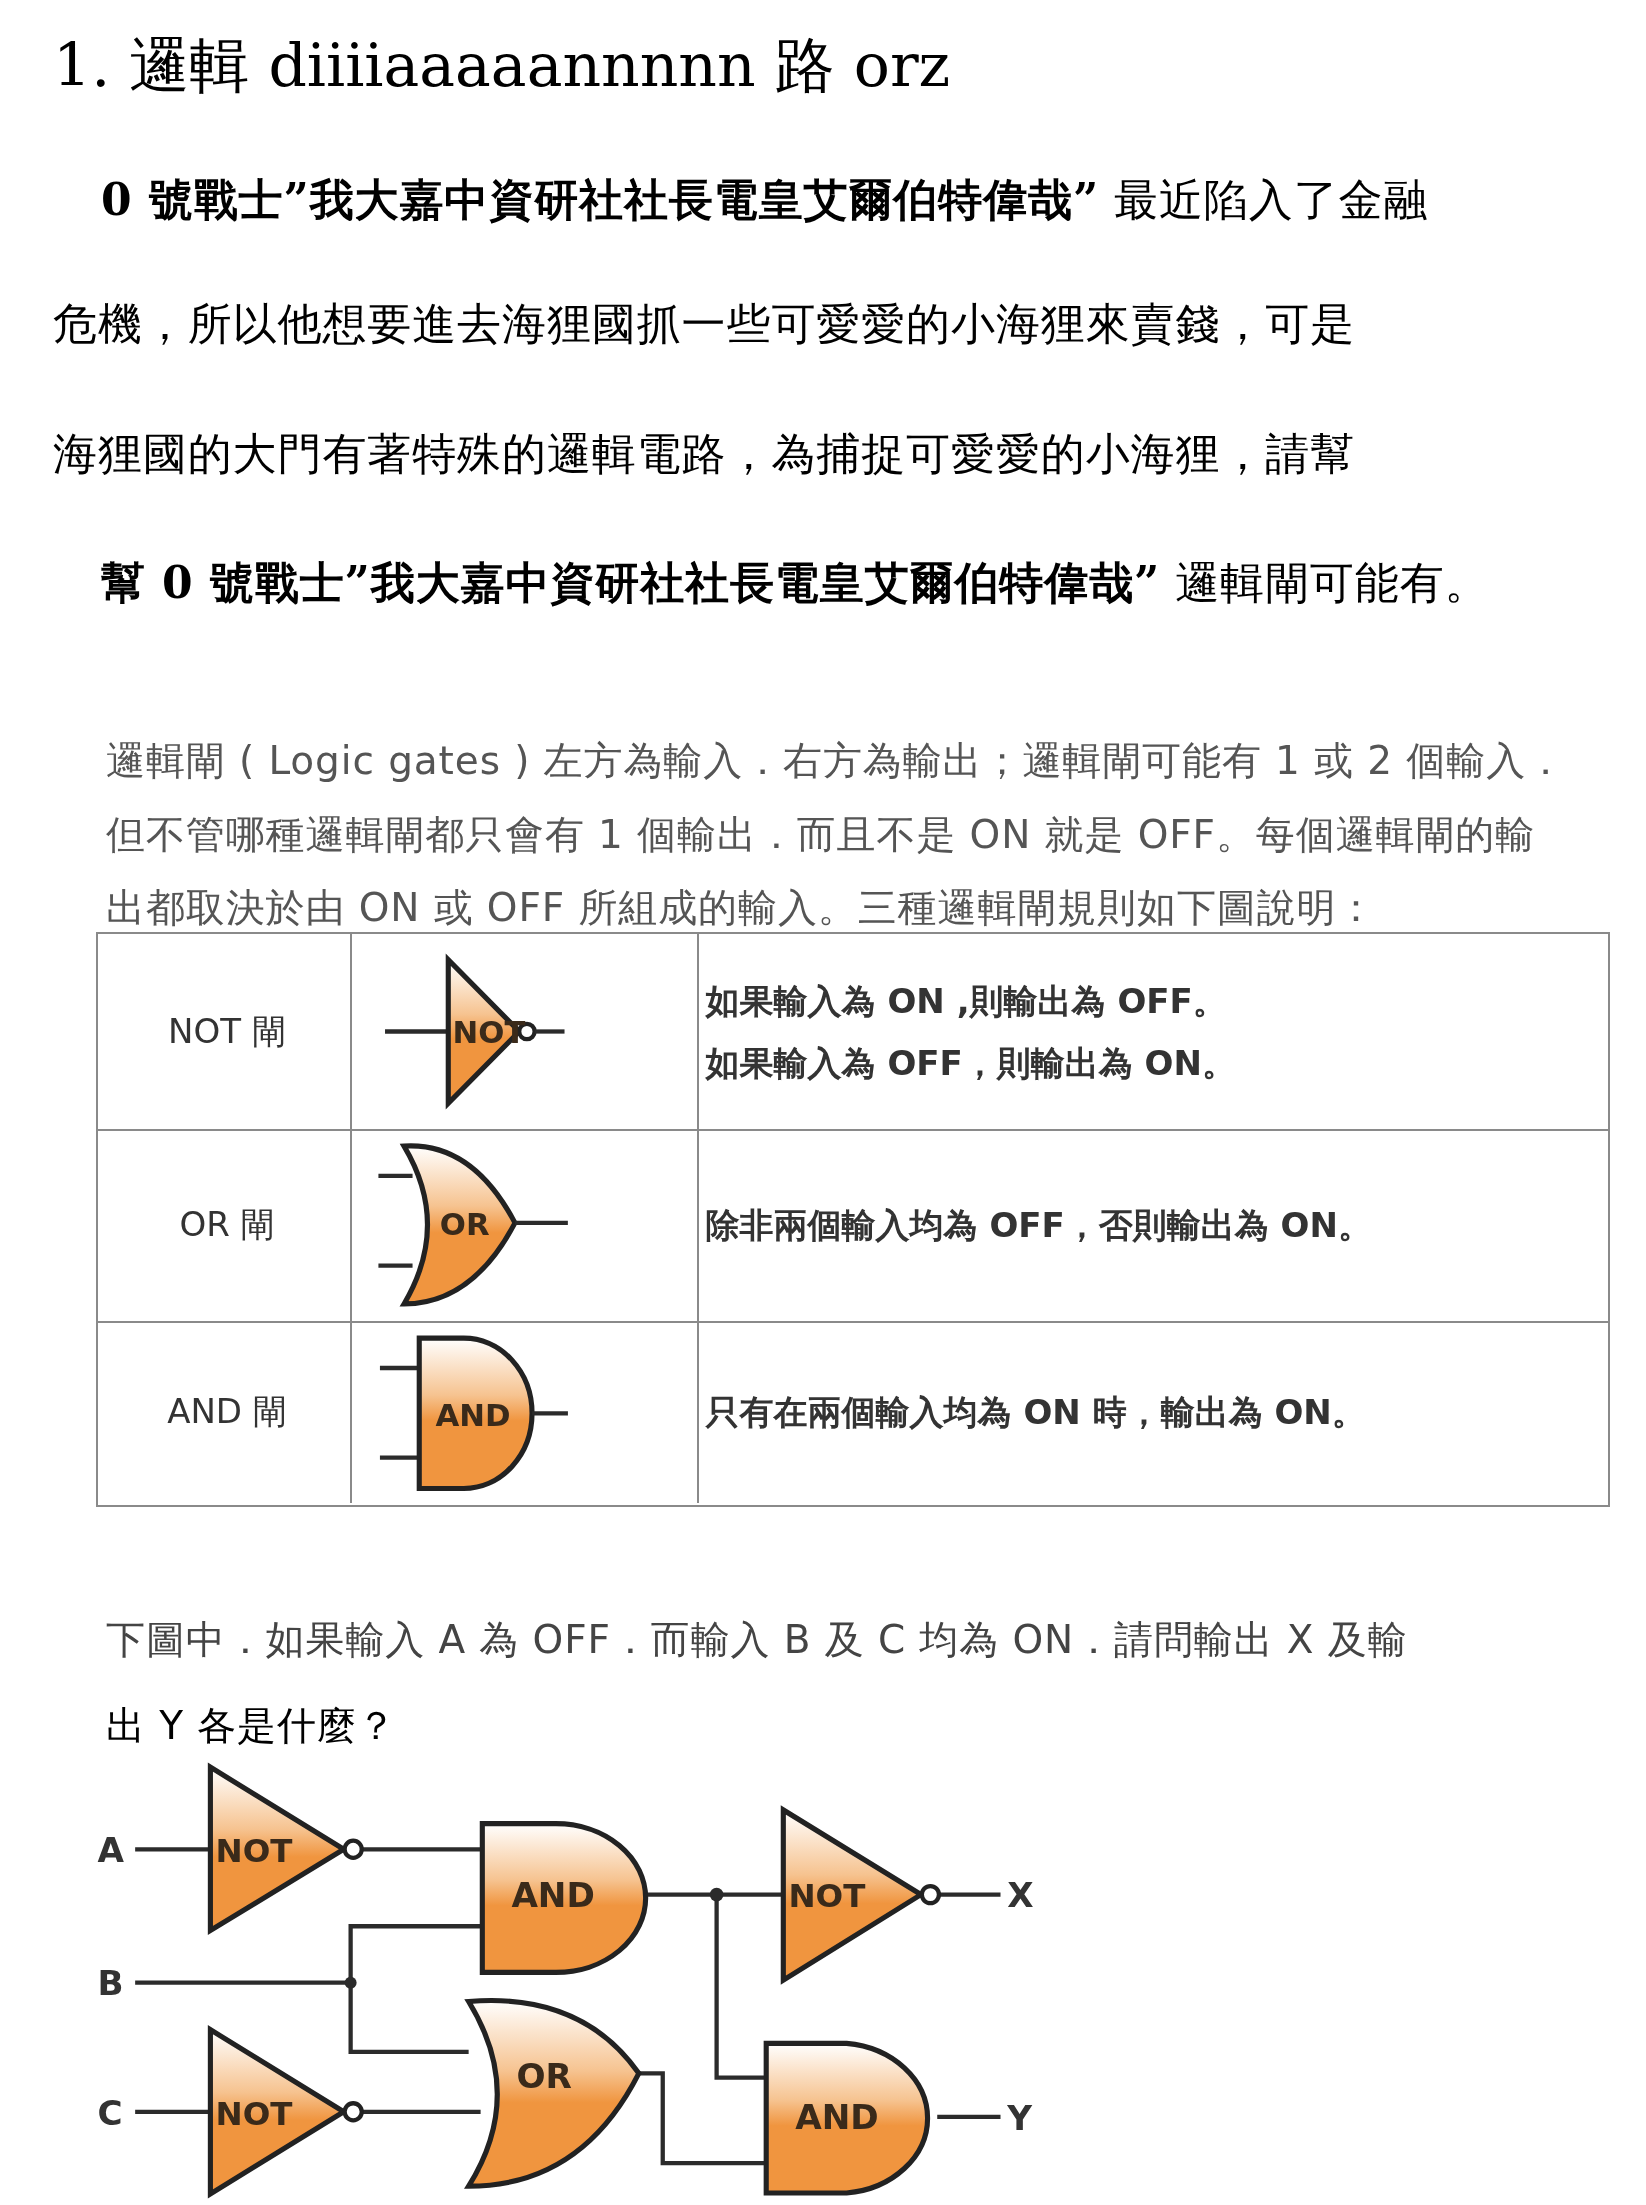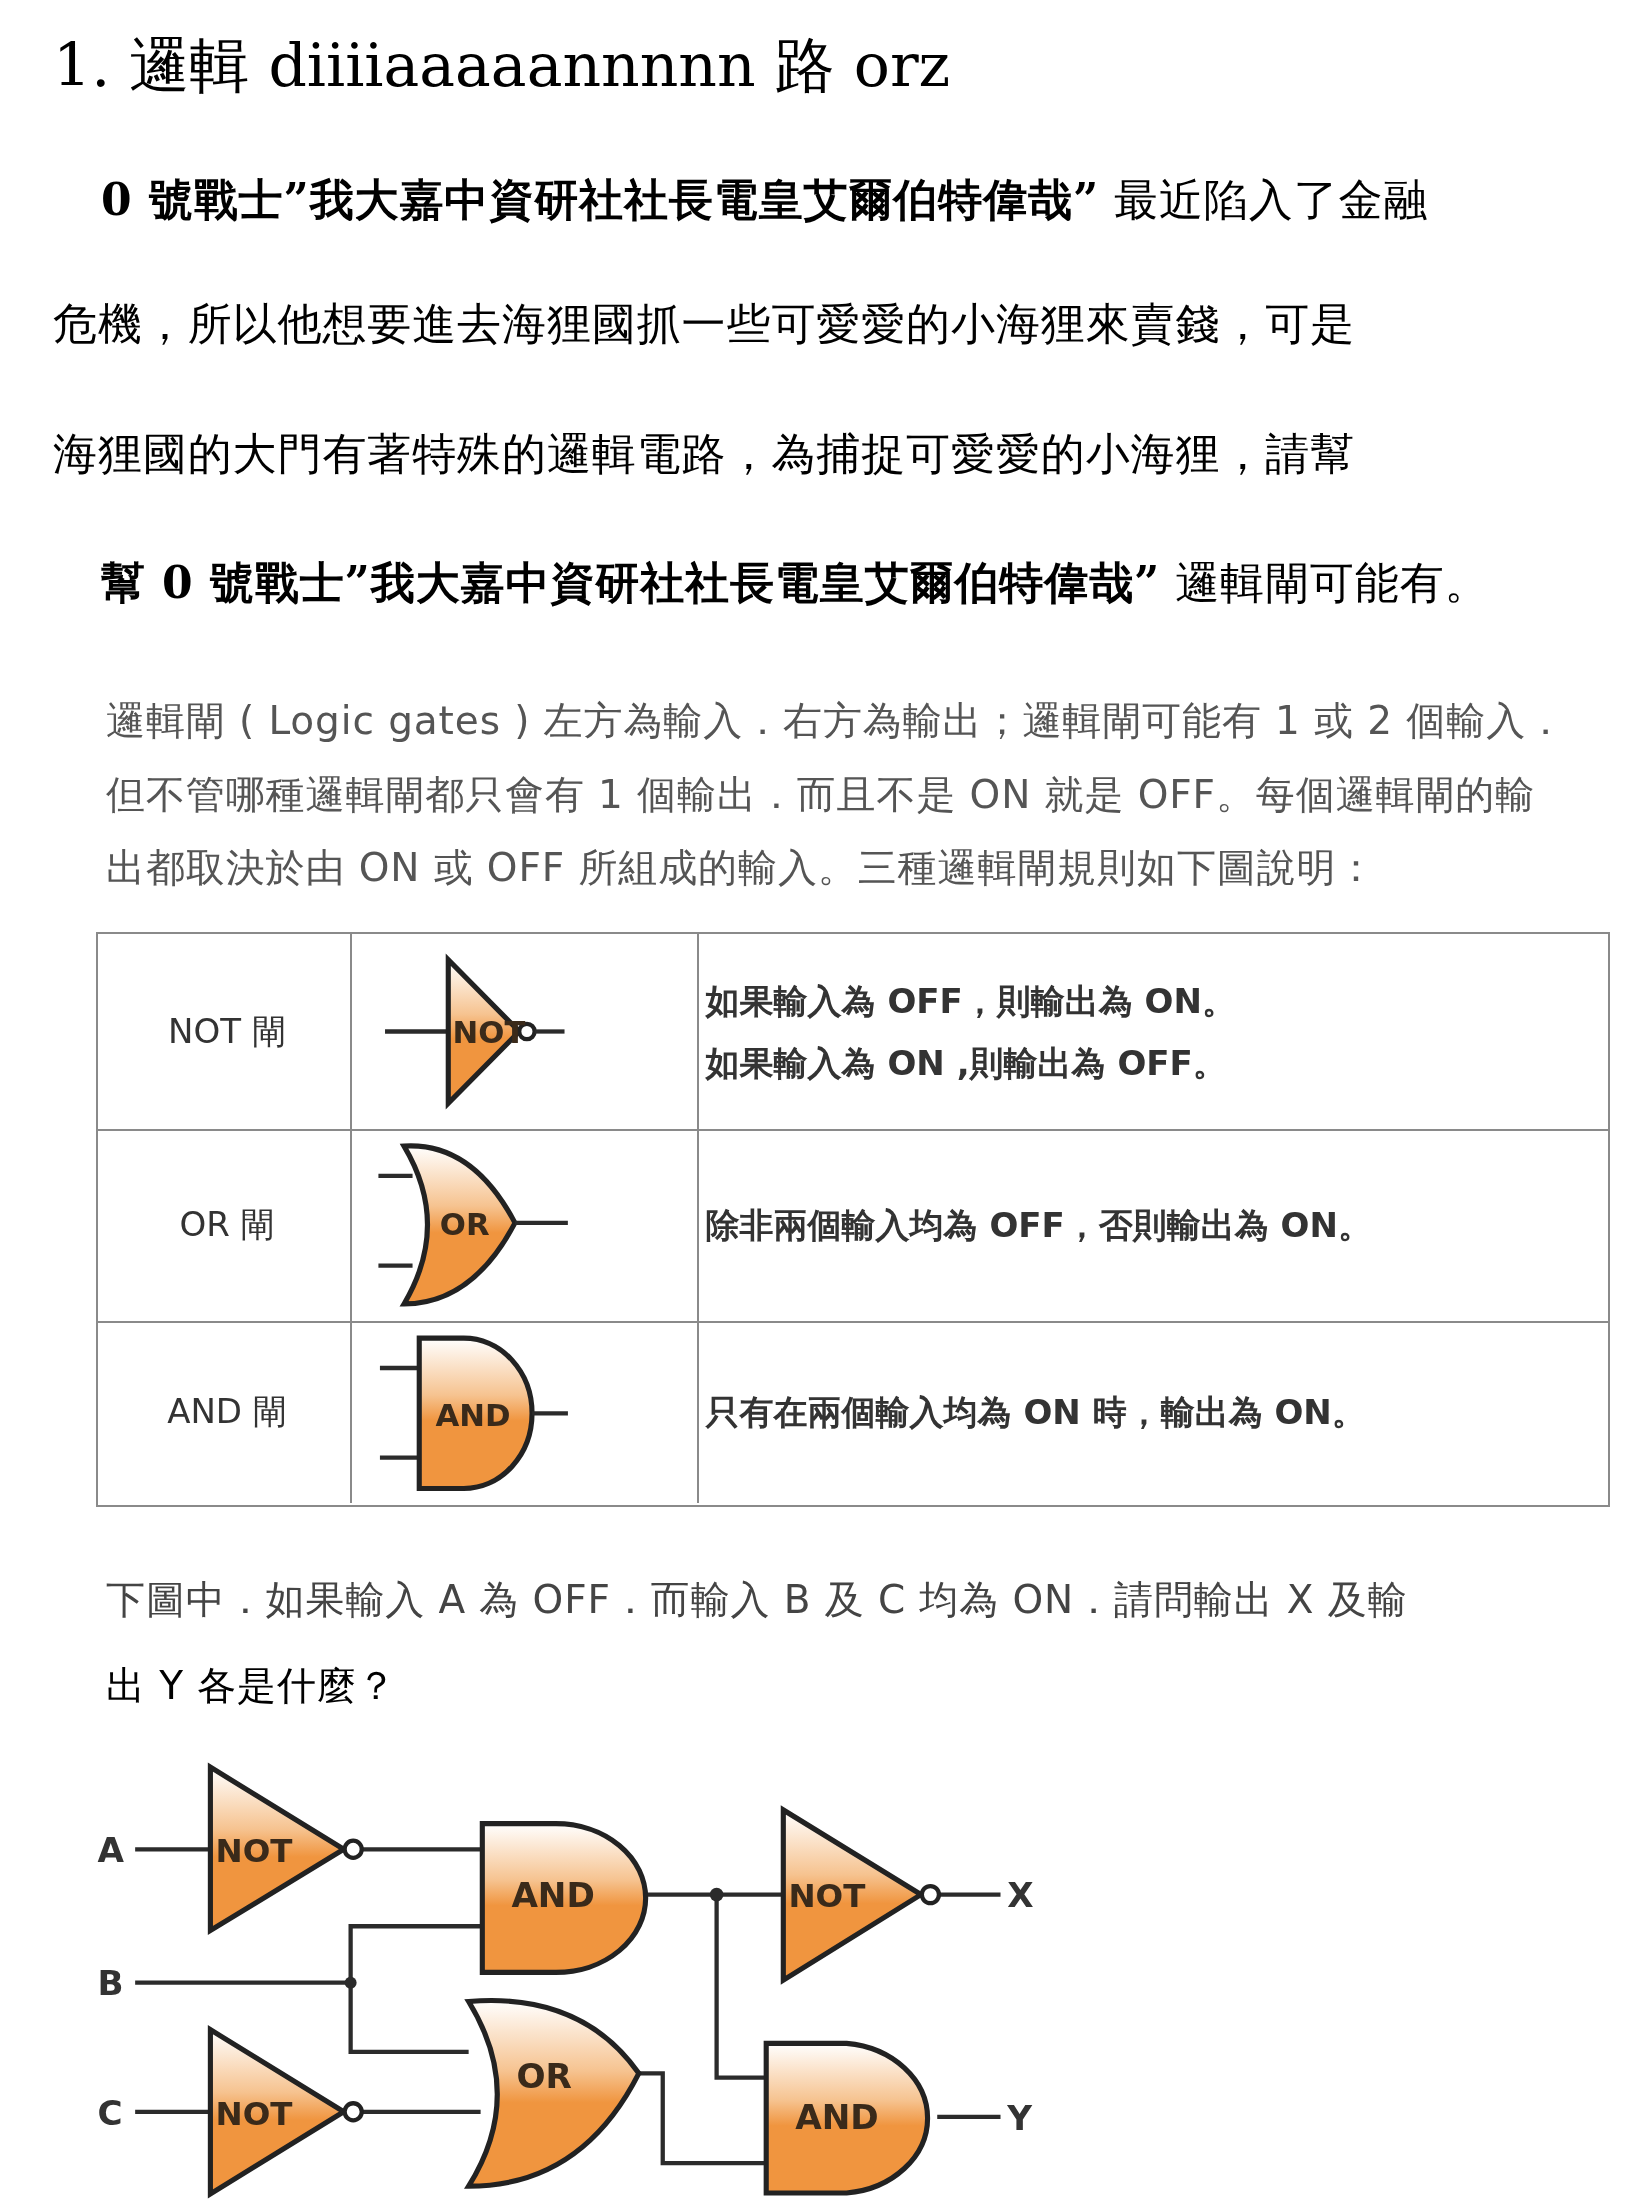--- a/index.html
+++ b/index.html
@@ -11,20 +11,21 @@
   }
   .para-line {
     position: absolute; left: 53px; white-space: nowrap;
     font-family: "DejaVu Sans", sans-serif; font-size: 44px; letter-spacing: 0.9px;
   }
   .para-line b { font-family: "DejaVu Serif", serif; font-weight: bold; margin-left: 48px; }
   .book-text {
     position: absolute; left: 106px; white-space: nowrap;
     font-family: "DejaVu Sans", sans-serif; font-size: 39px; color: #555;
     letter-spacing: 0.9px;
+    margin-top: 40px;
   }
   .gate-table {
     position: absolute; left: 96px; top: 932px; width: 1514px; height: 575px;
     border: 2.6px solid #8a8a8a; box-sizing: border-box;
   }
   .row { position: absolute; left: 0; right: 0; border-bottom: 2.6px solid #8a8a8a; }
   .row:last-child { border-bottom: none; }
   .cell-name {
     position: absolute; left: 0; width: 246px; top: 0; bottom: 0;
     border-right: 2.6px solid #8a8a8a;
@@ -80,22 +81,22 @@
     <div class="cell-sym">
       <svg width="353" height="195" viewBox="0 0 413 228">
         <line x1="48" y1="114" x2="122" y2="114" stroke="#2b2b2b" stroke-width="5"></line>
         <polygon points="122,30 122,198 205,114" fill="url(#gfill)" stroke="#222" stroke-width="6" stroke-linejoin="miter"></polygon>
         <circle cx="214" cy="114" r="9" fill="#fff" stroke="#222" stroke-width="5"></circle>
         <line x1="223" y1="114" x2="258" y2="114" stroke="#2b2b2b" stroke-width="5"></line>
         <text x="127" y="128" font-size="36" fill="#3a2a1a">NOT</text>
       </svg>
     </div>
     <div class="cell-desc">
+      <div>如果輸入為 ON ,則輸出為 OFF。</div>
       <div>如果輸入為 OFF，則輸出為 ON。</div>
-      <div>如果輸入為 ON ,則輸出為 OFF。</div>
     </div>
   </div>
   <div class="row" style="top:195px; height:192px;">
     <div class="cell-name">OR 閘</div>
     <div class="cell-sym">
       <svg width="353" height="192" viewBox="0 0 413 225">
         <line x1="40" y1="55" x2="80" y2="55" stroke="#2b2b2b" stroke-width="5"></line>
         <line x1="40" y1="160" x2="80" y2="160" stroke="#2b2b2b" stroke-width="5"></line>
         <path d="M70,20 Q150,15 200,110 Q150,205 70,205 Q125,112 70,20 Z" fill="url(#gfill)" stroke="#222" stroke-width="6"></path>
         <line x1="200" y1="110" x2="262" y2="110" stroke="#2b2b2b" stroke-width="5"></line>

